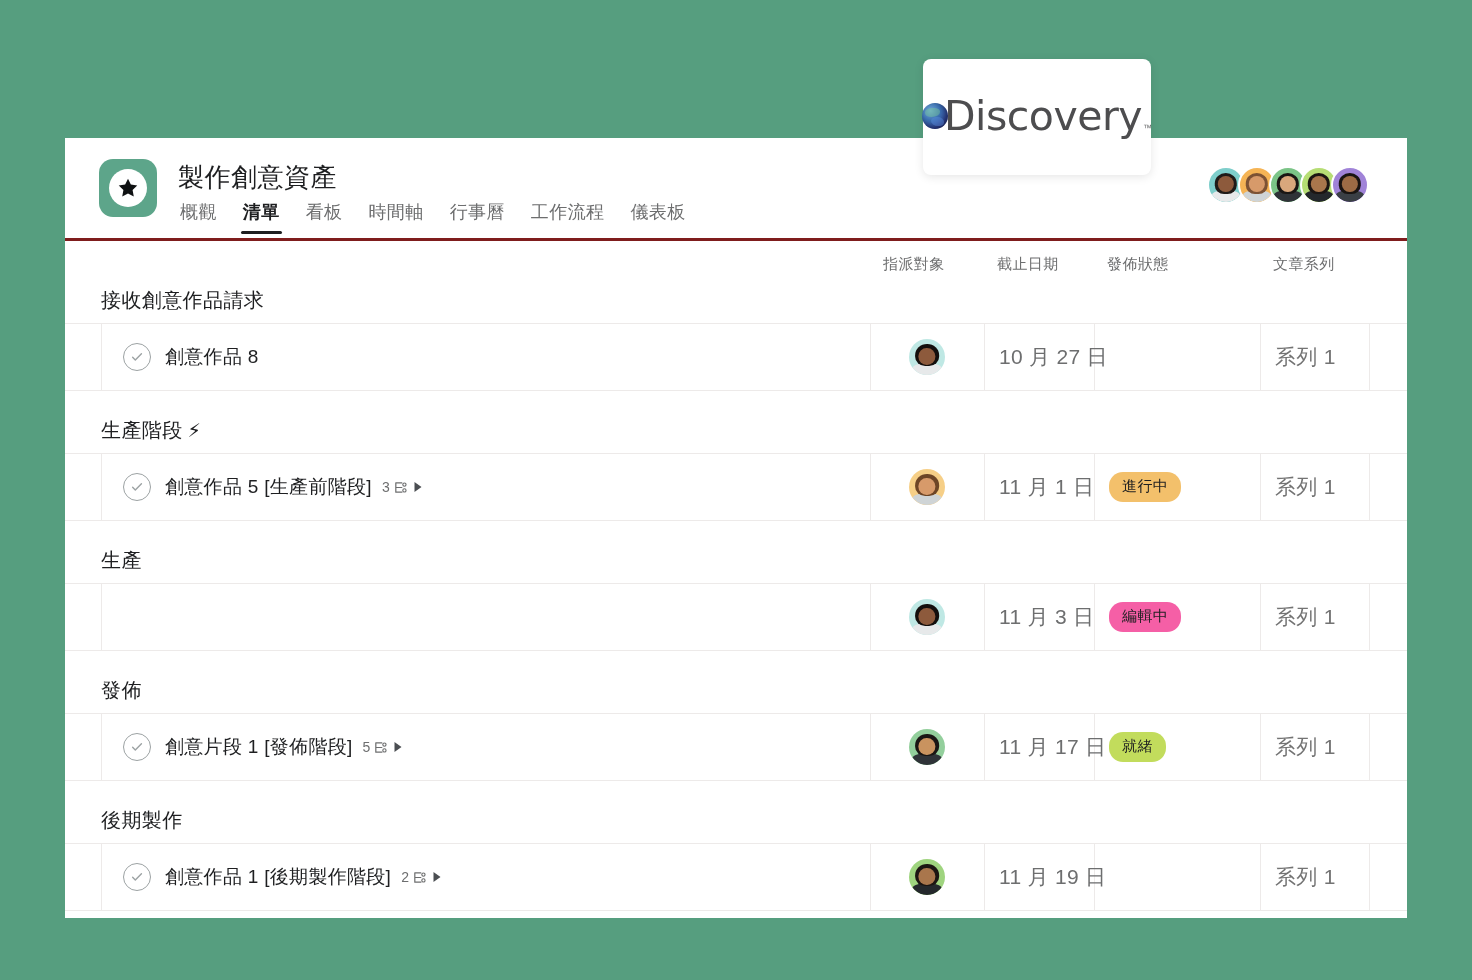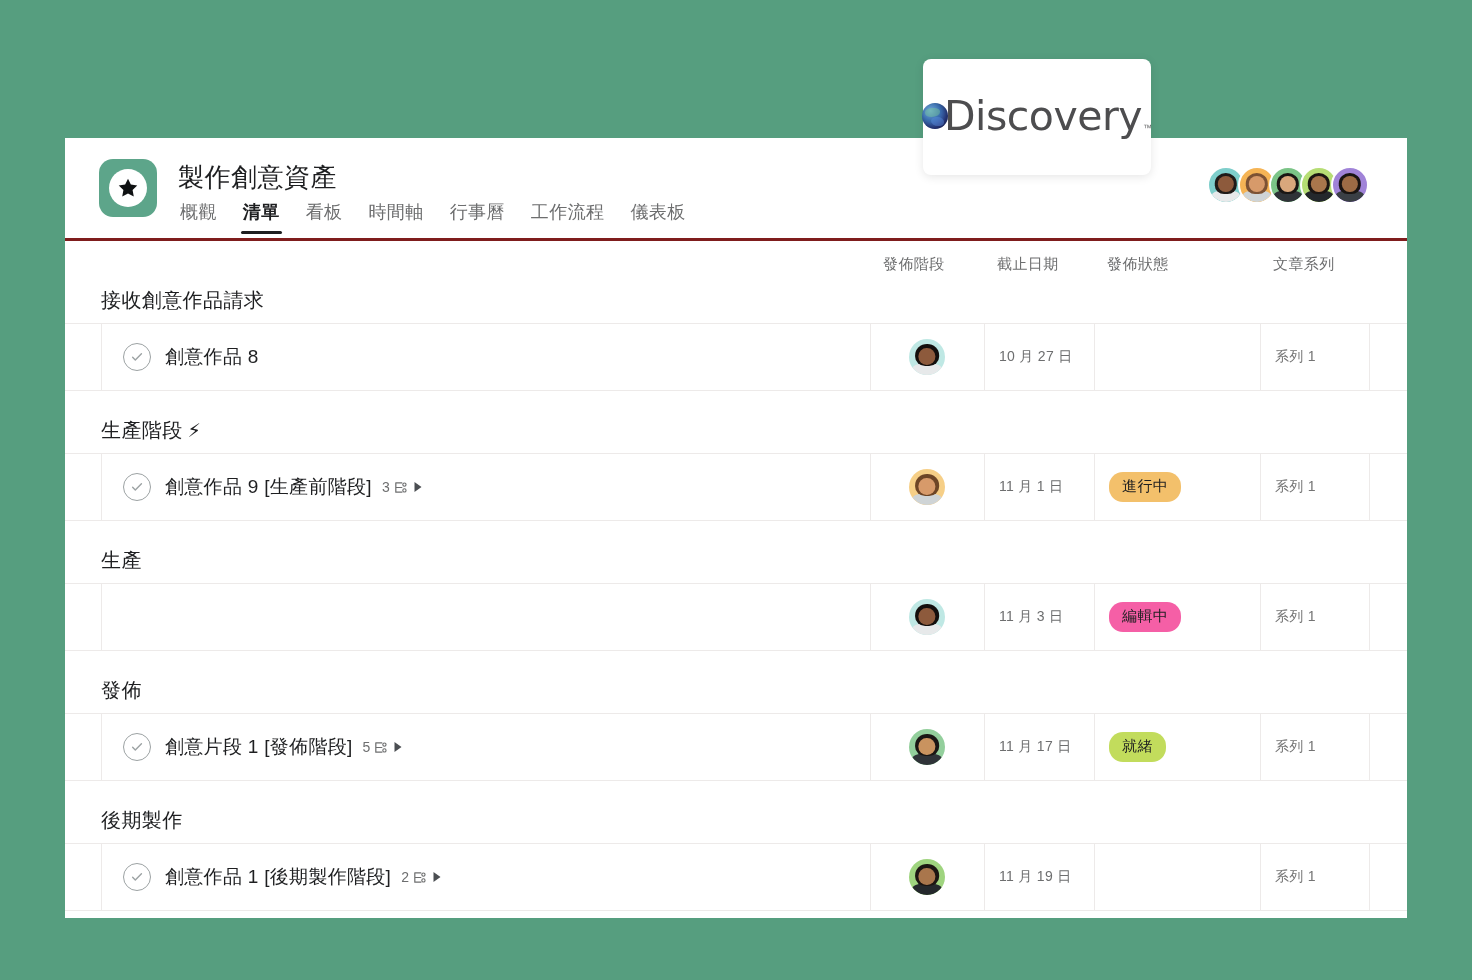--- a/index.html
+++ b/index.html
@@ -272,21 +272,21 @@
     border-radius: 50%;
     overflow: hidden;
     position: relative;
   }
 
   .cell-text {
     position: absolute;
     top: 0; bottom: 0;
     display: flex;
     align-items: center;
-    font-size: 14px;
+    font-size: 21px;
     letter-spacing: 0.3px;
     white-space: nowrap;
   }
   .cell-date { color: #6d6e6f; }
   .cell-series { color: #737373; }
 
   .cell-status {
     position: absolute;
     top: 0; bottom: 0;
     display: flex;
@@ -429,21 +429,21 @@
               <div class="body" style="background:#3a3f45"></div>
               <div class="hair" style="background:#191412"></div>
               <div class="skin" style="background:#9c6b45"></div>
             </div>
           </div>
         </div>
     </div>
 
     <div class="table-area">
       <div class="col-headers" id="colheads-root">
-          <div class="ch" style="left: 818px;">發佈階段</div>
+          <div class="ch" style="left: 818px;">指派對象</div>
           <div class="ch" style="left: 932px;">截止日期</div>
           <div class="ch" style="left: 1042px;">發佈狀態</div>
           <div class="ch" style="left: 1208px;">文章系列</div>
         </div>
       <div id="sections-root">
           <div class="section" style="margin-top: 0px;">
             <div class="section-title"><span>接收創意作品請求</span></div>
             <div class="row">
               <span class="leftcap"></span>
               <span class="rightcap"></span>
@@ -480,21 +480,21 @@
               <span class="cellbox" style="left:805px;width:114px"></span>
               <span class="cellbox" style="left:919px;width:110px"></span>
               <span class="cellbox" style="left:1029px;width:166px"></span>
               <span class="cellbox" style="left:1195px;right:37px"></span>
               <span class="task-name">
                 <span class="checkbox">
                   <svg width="14" height="14" viewBox="0 0 24 24">
                     <path d="M4.5 12.4l4.6 4.6L19.6 6.6" fill="none" stroke="#9ca2a3" stroke-width="2.4" stroke-linecap="round" stroke-linejoin="round"></path>
                   </svg>
                 </span>
-                <span class="task-label">創意作品 9 [生產前階段]</span>
+                <span class="task-label">創意作品 5 [生產前階段]</span>
                 <span class="subtasks">
                   <span class="cnt">3</span>
                   <svg width="15" height="13" viewBox="0 0 18 16">
                     <path d="M2 2.2v11.6M2 2.2h7.4M2 13.8h7.4M2 8h7.4" fill="none" stroke="#6d6e6f" stroke-width="1.5" stroke-linecap="round"></path>
                     <circle cx="12.6" cy="4.4" r="2" fill="none" stroke="#6d6e6f" stroke-width="1.4"></circle>
                     <circle cx="12.6" cy="11.6" r="2" fill="none" stroke="#6d6e6f" stroke-width="1.4"></circle>
                   </svg>
                   <svg width="10" height="12" viewBox="0 0 10 12">
                     <path d="M1.5 1l7 5-7 5z" fill="#4b4e52"></path>
                   </svg>

